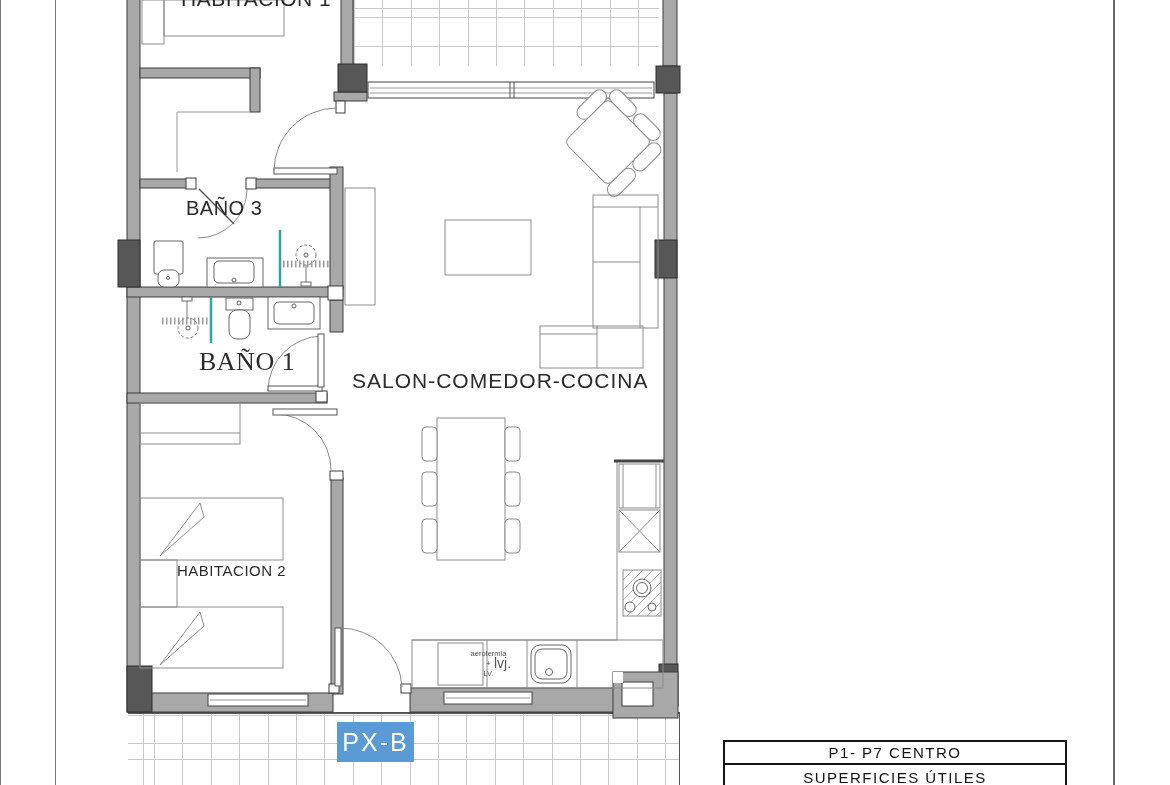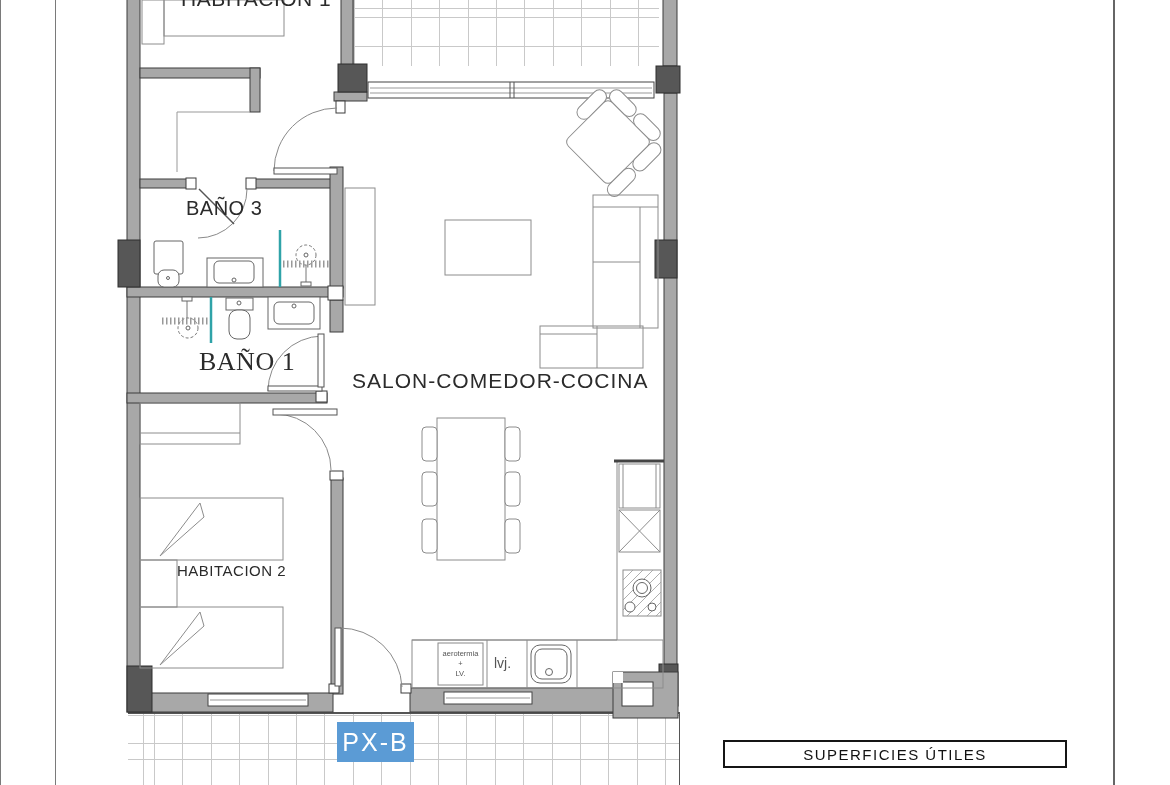--- a/index.html
+++ b/index.html
@@ -34,21 +34,21 @@
   .hob-hatch{stroke:#9a9a9a;stroke-width:.8;}
   .lbl{position:absolute;color:#2b2b2b;letter-spacing:.5px;white-space:nowrap;}
   .lbl-hab1{left:181px;top:-13px;font-size:21px;}
   .lbl-bano2{left:186px;top:197px;font-size:20px;}
   .lbl-bano1{left:199px;top:347px;font-size:26px;font-family:Liberation Serif, serif;}
   .lbl-salon{left:352px;top:369px;font-size:21px;letter-spacing:1px;}
   .lbl-hab2{left:177px;top:562px;font-size:15px;}
   .tag{position:absolute;left:337px;top:722px;width:77px;height:40px;background:var(--tag_bg);
        color:#fff;display:flex;align-items:center;justify-content:center;font-size:25px;letter-spacing:2px;}
   .aero{position:absolute;left:438px;top:643px;width:45px;height:42px;display:flex;flex-direction:column;
-        align-items:center;justify-content:center;color:#555;font-size:7.5px;line-height:10px;text-align:center;}
+        align-items:center;justify-content:center;color:#555;font-size:7.5px;line-height:10px;text-align:center;padding-left:28px;}
   .lvj{position:absolute;left:494px;top:655px;color:#555;font-size:14px;}
   .titleblock{position:absolute;left:723px;top:740px;width:340px;border:2px solid #151515;background:#fff;}
   .tb-row{display:flex;align-items:center;justify-content:center;color:#111;font-size:15px;letter-spacing:1.5px;}
   .tb-row1{height:21px;border-bottom:2px solid #151515;}
   .tb-row2{height:24px;}
 </style>
 </head>
 <body>
 
 <div class="sheet">
@@ -297,16 +297,17 @@
   <div class="aero">
     <span>aerotermia</span>
     <span>+</span>
     <span>LV.</span>
   </div>
   <div class="lvj">lvj.</div>
 
   <div class="tag">PX-B</div>
 
   <div class="titleblock">
+    <div class="tb-row tb-row1">P1- P7 CENTRO</div>
     <div class="tb-row tb-row2">SUPERFICIES ÚTILES</div>
   </div>
 
 </div>
 
 </body></html>

